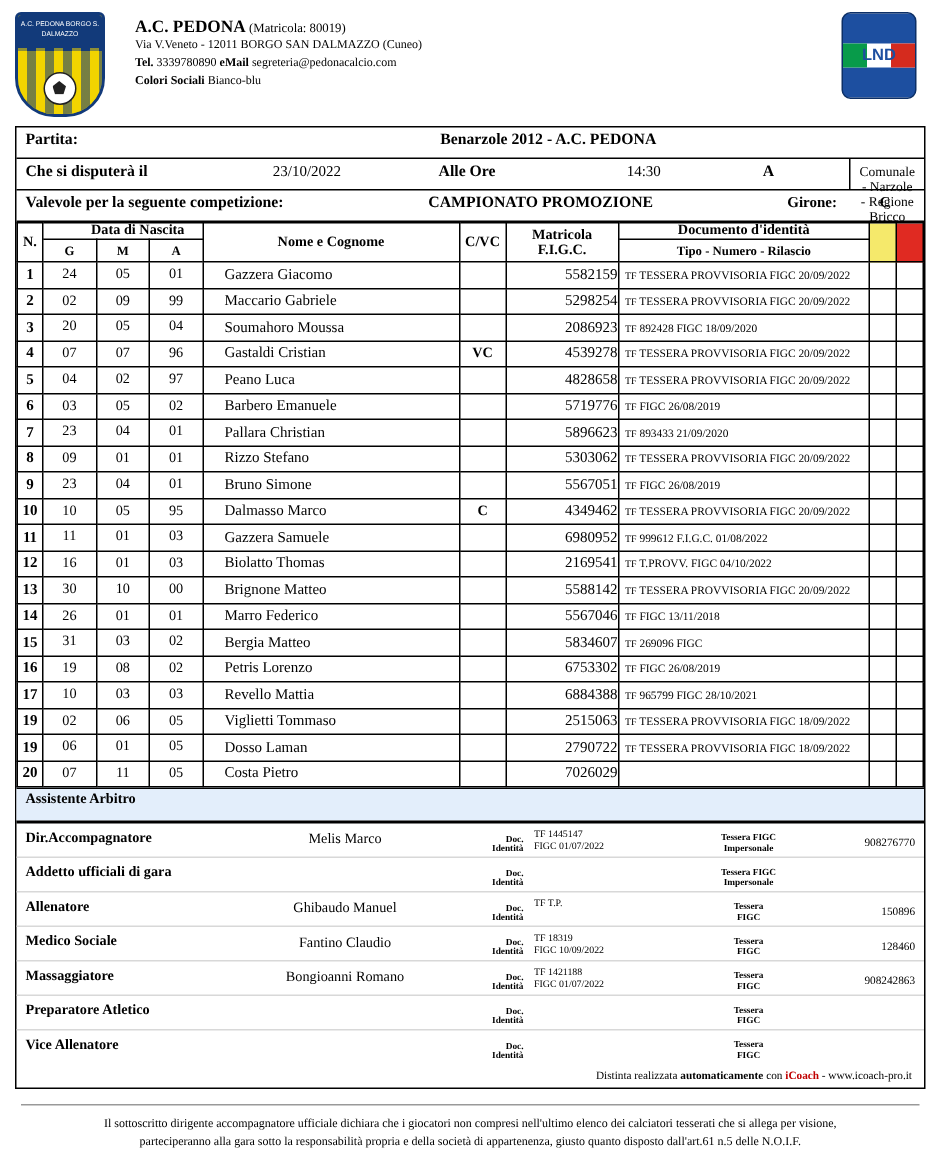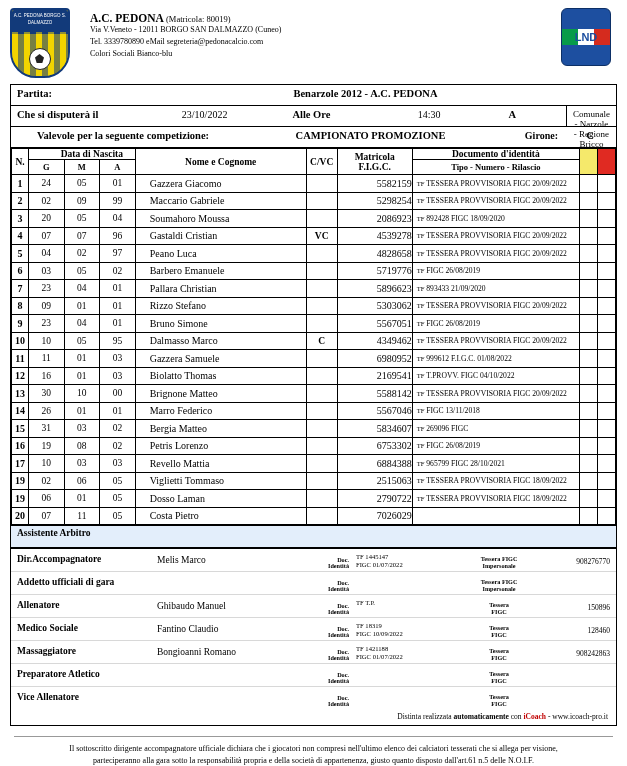--- a/index.html
+++ b/index.html
@@ -11,21 +11,21 @@
   .logo-left{width:62px;height:70px;flex:0 0 62px;position:relative;}
   .crest{width:56px;height:66px;border:2px solid #123a7a;border-radius:4px 4px 26px 26px;background:#f2d400;position:relative;overflow:hidden;}
   .crest .top{position:absolute;top:0;left:0;right:0;height:22px;background:#123a7a;color:#fff;font-size:4.5px;text-align:center;line-height:7px;padding-top:2px;font-family:"Liberation Sans",sans-serif;}
   .crest .ball{position:absolute;bottom:6px;left:50%;transform:translateX(-50%);width:20px;height:20px;border-radius:50%;background:#fff;border:1px solid #222;}
   .crest .ball:after{content:"";position:absolute;top:5px;left:5px;width:9px;height:9px;background:#222;clip-path:polygon(50% 0,100% 38%,81% 100%,19% 100%,0 38%);}
   .crest .stripes{position:absolute;top:22px;left:0;right:0;bottom:0;background:repeating-linear-gradient(90deg,#f2d400 0 6px,#123a7a 6px 12px);opacity:.55;}
   .head-center{flex:1;padding-left:18px;padding-top:4px;}
   .club-name{font-size:11.5px;font-weight:bold;}
   .club-name .matricola{font-weight:normal;font-size:8.5px;}
   .club-line{font-size:8px;line-height:12px;}
-  .club-line b{font-weight:normal;}
+  .club-line b{font-weight:bold;}
   .logo-right{width:62px;flex:0 0 62px;display:flex;justify-content:center;}
   .lnd{width:48px;height:56px;border-radius:6px;background:linear-gradient(#1d4fa0,#1d4fa0);position:relative;border:1px solid #0c2f66;}
   .lnd .band{position:absolute;left:0;right:0;top:20px;height:16px;background:#fff;}
   .lnd .band .g{position:absolute;left:0;top:0;bottom:0;width:33%;background:#089b4a;}
   .lnd .band .r{position:absolute;right:0;top:0;bottom:0;width:33%;background:#d52b1e;}
   .lnd .txt{position:absolute;top:22px;left:0;right:0;text-align:center;font-family:"Liberation Sans",sans-serif;font-weight:bold;font-size:11px;color:#1d4fa0;}
 
   
   .frame{margin:2px 10px 0 10px;border:1px solid #000;}
   .row-line{display:flex;border-bottom:1px solid #000;align-items:stretch;font-size:10px;}
@@ -40,21 +40,21 @@
 
   .r2{height:20px;gap:34px;}
   .r2 .a{width:110px;}
   .r2 .b{width:92px;text-align:center;}
   .r2 .c{width:74px;}
   .r2 .d{width:52px;text-align:center;}
   .r2 .e{width:30px;text-align:center;}
   .r2 .f{flex:1;text-align:center;font-size:9px;}
 
   .r3{height:20px;}
-  .r3 .a{width:232px;margin-left:20px;}
+  .r3 .a{width:232px;}
   .r3 .b{flex:1;text-align:center;font-weight:bold;font-size:10.5px;}
   .r3 .c{width:86px;text-align:right;font-weight:bold;padding-right:6px;}
   .r3 .d{width:40px;text-align:center;font-weight:bold;}
 
   
   table{border-collapse:collapse;width:100%;font-size:9.5px;}
   th,td{border:1px solid #000;padding:0;}
   thead th{font-weight:bold;text-align:center;font-size:9.5px;}
   .th-n{width:16px;}
   .th-dn{width:78px;padding-left:20px;}
@@ -75,21 +75,21 @@
   .c-doc .t{font-size:6.6px;}
   .c-y,.c-r{width:17px;}
 
   .assist{height:17px;border-top:1px solid #000;background:#e3eefb;font-weight:bold;font-size:9.5px;padding:2px 6px;}
 
   
   .staff{border-top:2px solid #000;}
   .strow{display:flex;border-bottom:1px solid #d8d8d8;height:22px;align-items:stretch;font-size:9.5px;}
   .strow:last-child{border-bottom:none;}
   .st-lab{width:128px;font-weight:bold;font-size:9.5px;padding:5px 0 0 6px;}
-  .st-name{flex:1;padding:6px 0 0 12px;font-size:9.5px;}
+  .st-name{flex:1;padding:6px 0 0 12px;font-size:9.5px;text-align:center;}
   .st-doclab{width:46px;font-size:6.2px;font-weight:bold;text-align:right;padding:8px 3px 0 0;line-height:6px;}
   .st-docval{width:112px;font-size:6.6px;padding:4px 0 0 4px;line-height:8px;}
   .st-tess{width:62px;font-size:6.2px;font-weight:bold;text-align:center;padding:7px 0 0 0;line-height:6.5px;}
   .st-num{width:80px;font-size:7.5px;text-align:right;padding:8px 6px 0 0;}
 
   .distinta{text-align:right;font-size:7.5px;padding:3px 8px 4px 0;}
   .distinta b{font-weight:bold;}
   .distinta .ic{color:#c00000;font-weight:bold;}
 
   .footer{margin:10px 14px 0 14px;border-top:1px solid #999;padding-top:6px;text-align:center;font-size:8px;line-height:12px;}

